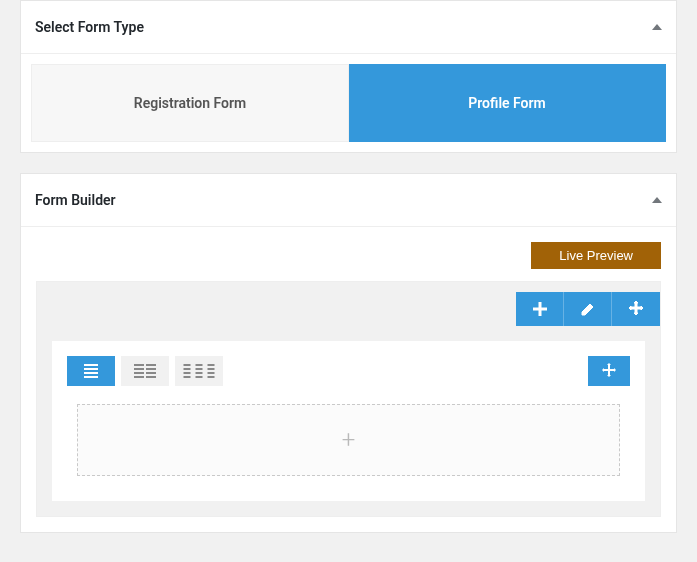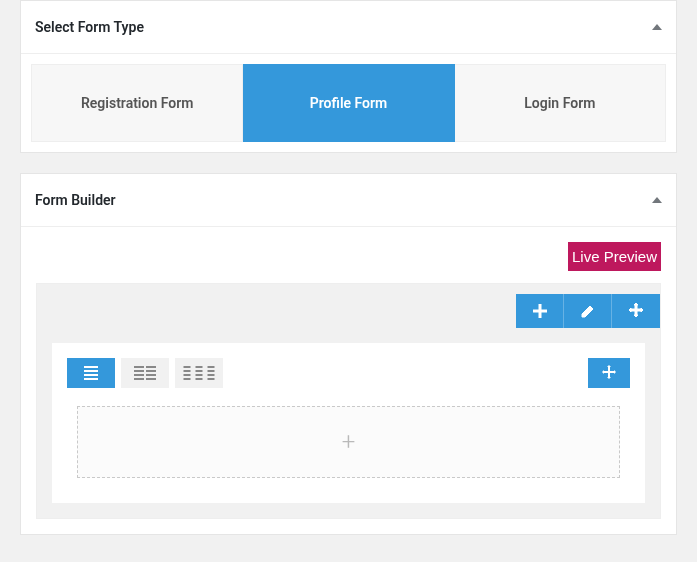--- a/index.html
+++ b/index.html
@@ -77,25 +77,25 @@
   .builder-body {
     padding: 15px;
     background: #fff;
   }
   .live-preview-row {
     display: flex;
     justify-content: flex-end;
     margin-bottom: 12px;
   }
   .btn-primary {
-    background: #be185d;
+    background: #a16207;
     color: #fff;
     border: none;
-    padding: 6px 4px;
-    font-size: 15px;
+    padding: 6px 28px;
+    font-size: 13px;
     cursor: pointer;
   }
   .canvas {
     background: #f1f1f1;
     border: 1px solid #eee;
     padding: 0;
   }
   .canvas-topbar {
     display: flex;
     justify-content: flex-end;
@@ -189,21 +189,20 @@
 
   <div class="panel">
     <div class="panel-header">
       <h3>Select Form Type</h3>
       <div class="caret-up"></div>
     </div>
     <div class="form-type-body">
       <div class="tab-row">
         <div class="tab">Registration Form</div>
         <div class="tab active">Profile Form</div>
-        <div class="tab">Login Form</div>
       </div>
     </div>
   </div>
 
   <div class="panel">
     <div class="panel-header">
       <h3>Form Builder</h3>
       <div class="caret-up"></div>
     </div>
     <div class="builder-body">

